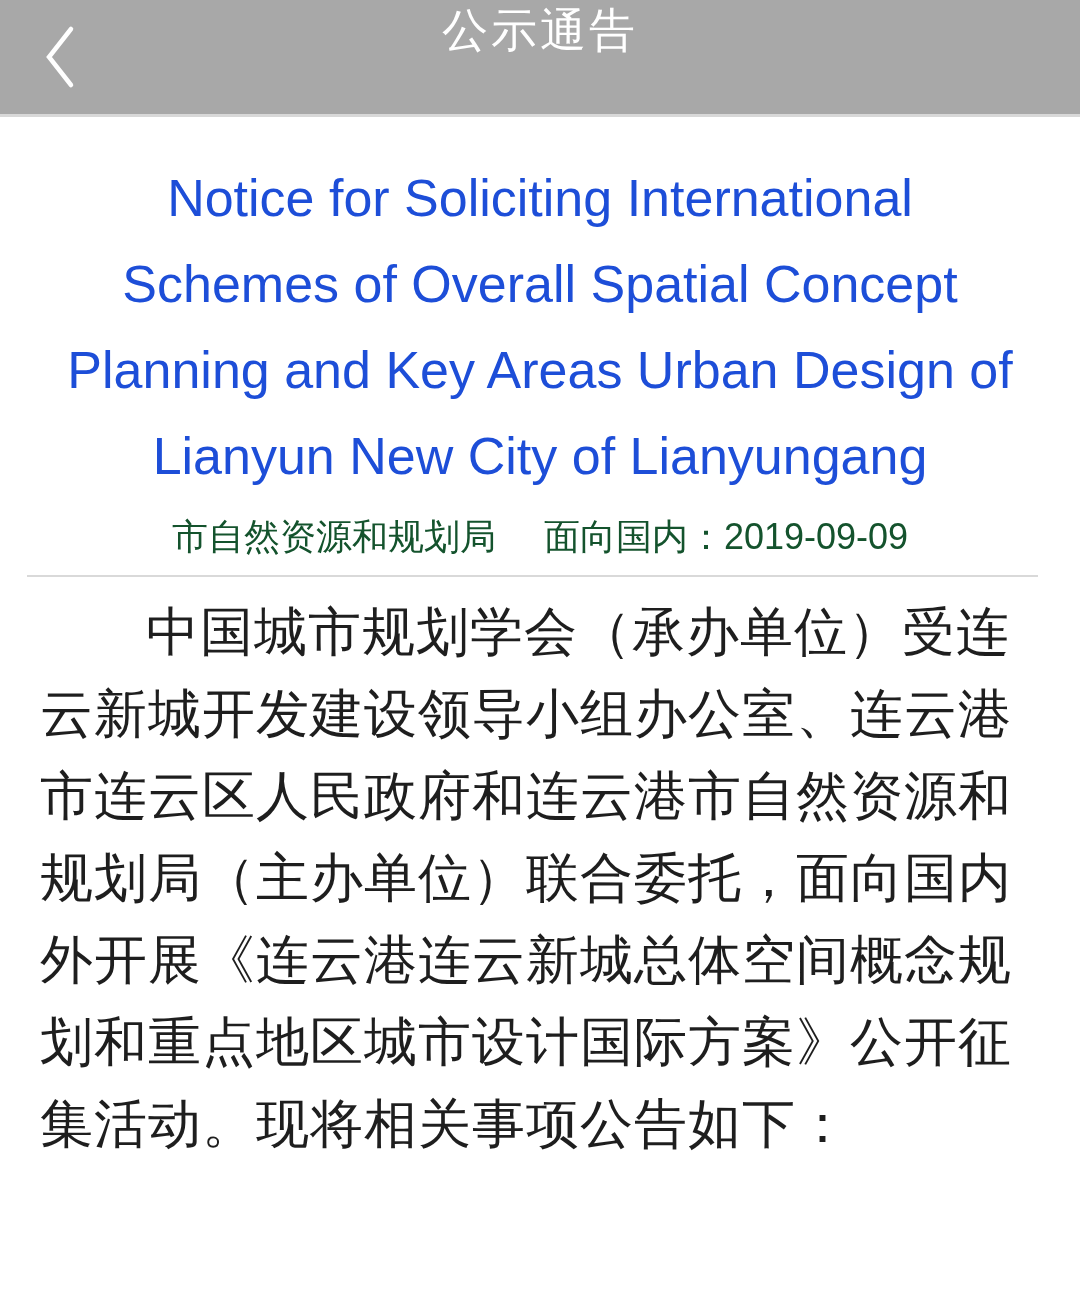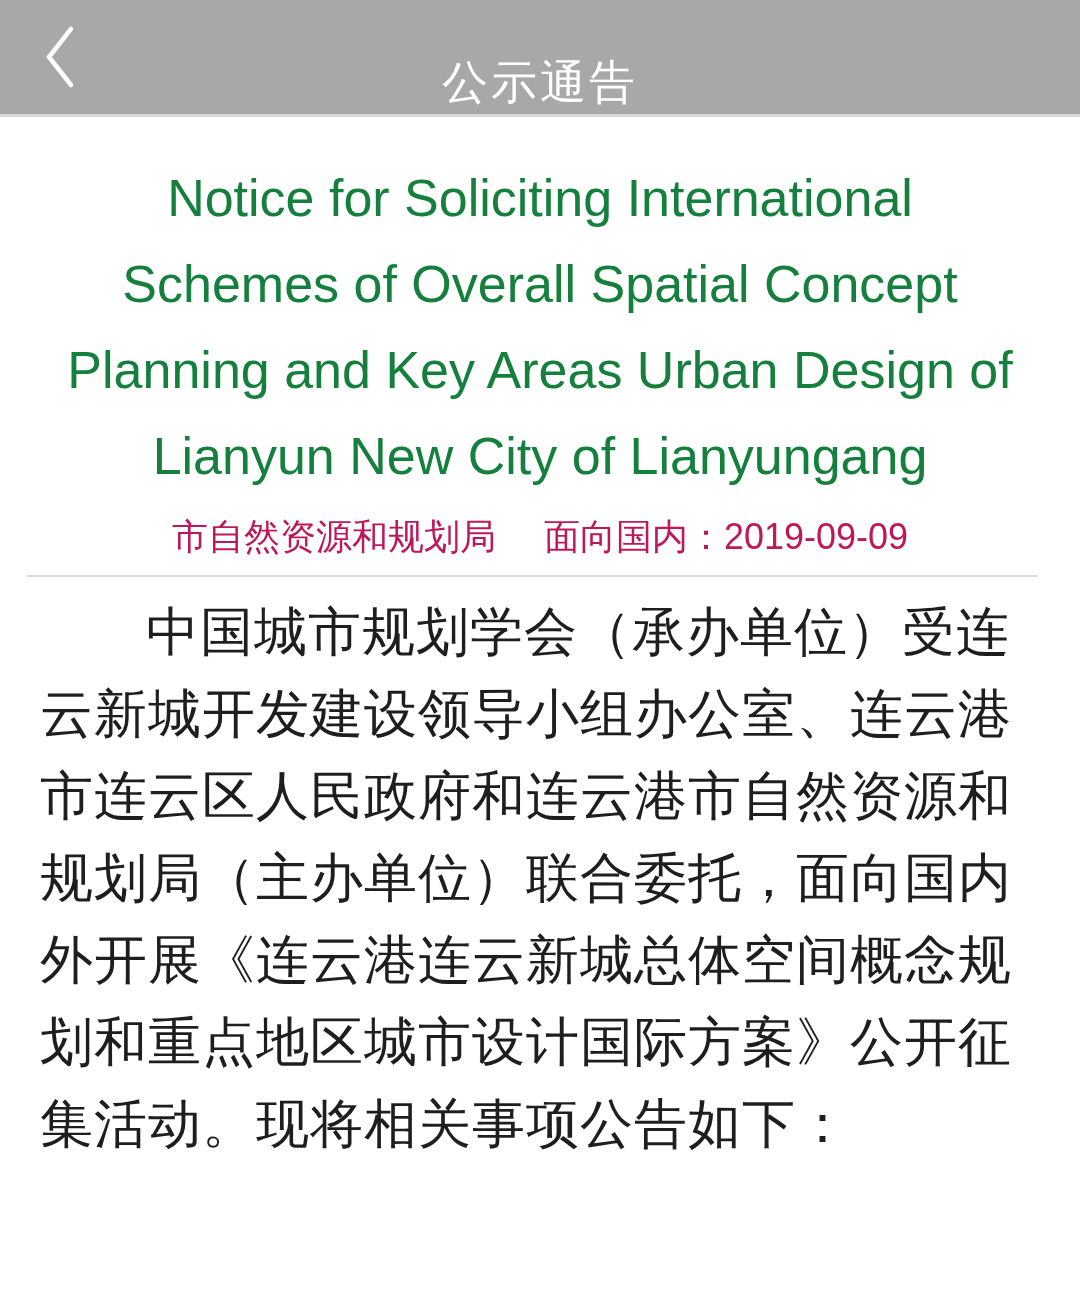--- a/index.html
+++ b/index.html
@@ -9,21 +9,21 @@
     overflow: hidden;
     position: relative;
     font-family: "Liberation Sans", "DejaVu Sans", sans-serif;
   }
   .header {
     height: 117px;
     background: #a8a8a8;
     border-bottom: 3px solid #d8d8d8;
     box-sizing: border-box;
     display: flex;
-    align-items: flex-end;
+    align-items: flex-start;
     justify-content: center;
     position: relative;
   }
   .header-title {
     color: #ffffff;
     font-size: 46px;
     letter-spacing: 3px;
     font-weight: 400;
   }
   .back-button {
@@ -47,31 +47,31 @@
     text-align: center;
     color: #141414;
     white-space: pre-line;
   }
   .title-en {
     margin: 0;
     font-size: 52px;
     font-weight: 400;
     line-height: 86px;
     text-align: center;
-    color: #15803d;
+    color: #1d4ed8;
     white-space: pre-line;
   }
   .meta {
     margin-top: 16px;
     display: flex;
     justify-content: center;
     align-items: baseline;
     gap: 48px;
     font-size: 36px;
-    color: #be185d;
+    color: #14532d;
     line-height: 44px;
   }
   .divider {
     border: none;
     border-top: 2px solid #d9d9d9;
     margin: 16px 2px 0 -13px;
     height: 0;
   }
   .body-text {
     margin: 14px 0 0 0;

